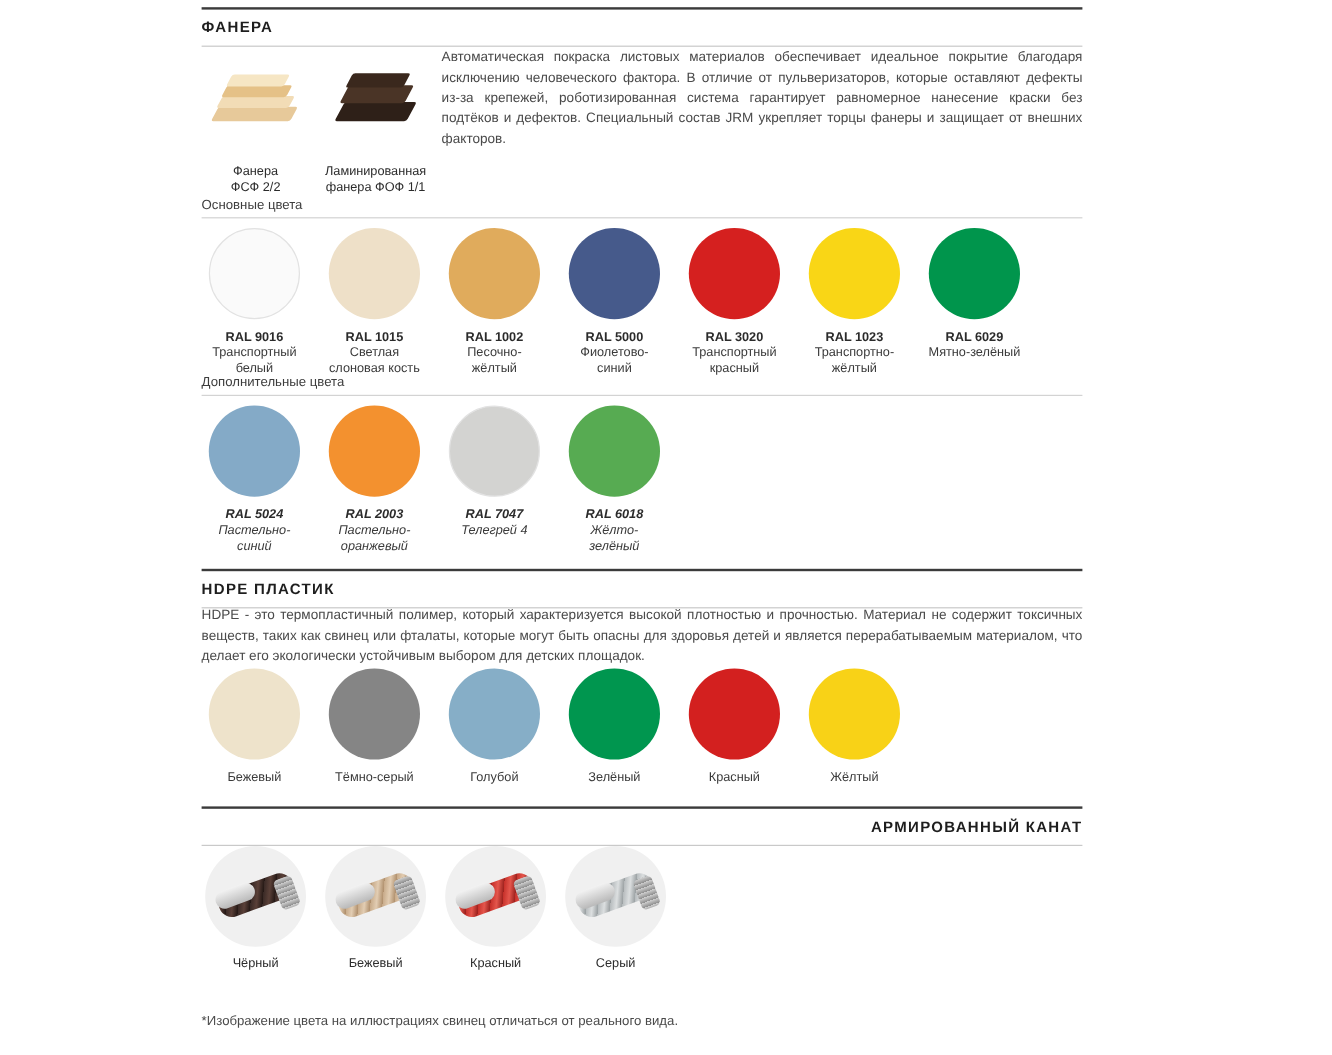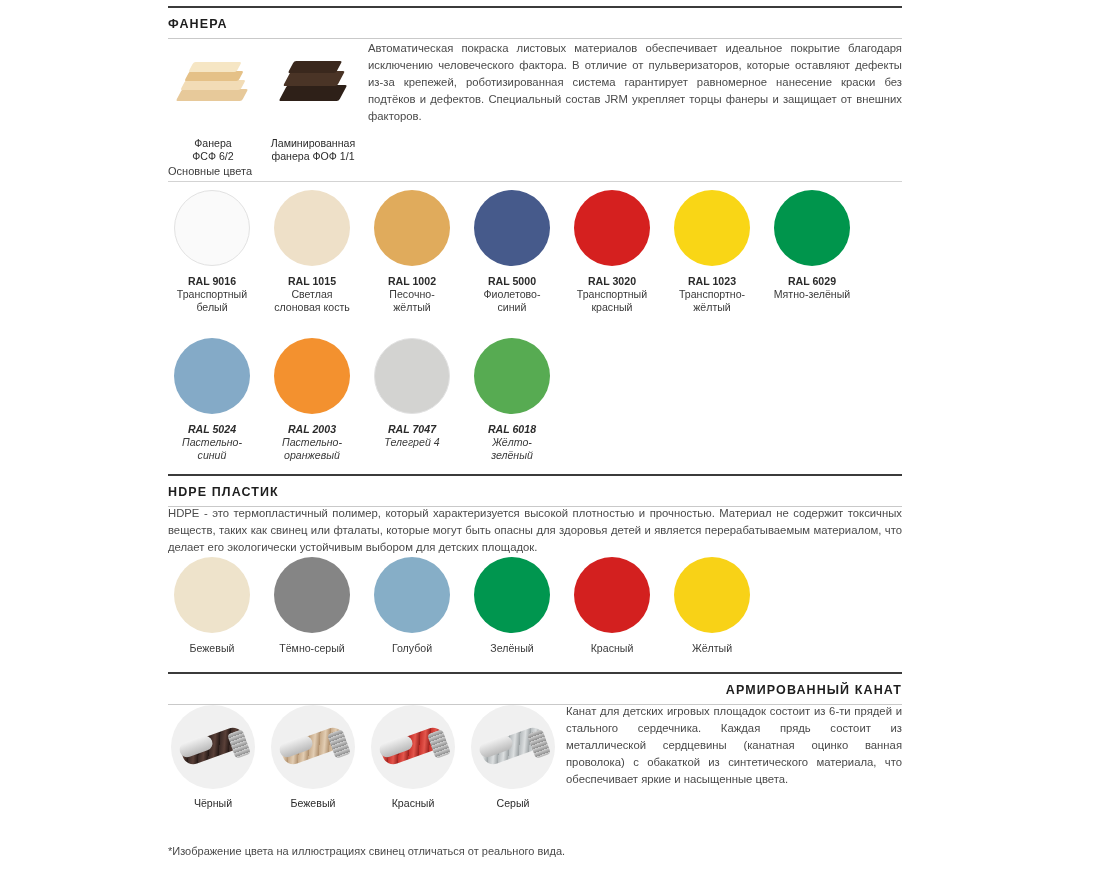--- a/index.html
+++ b/index.html
@@ -190,21 +190,21 @@
       <div class="mat-thumb">
         <div class="ply">
           <i style="left:2px;  top:30px; width:66px; height:12px; background:#e7c99a; transform:skewX(-28deg);"></i>
           <i style="left:6px;  top:21px; width:60px; height:10px; background:#f2dcb6; transform:skewX(-28deg);"></i>
           <i style="left:10px; top:12px; width:54px; height:10px; background:#e5c187; transform:skewX(-28deg);"></i>
           <i style="left:14px; top:3px;  width:48px; height:10px; background:#f6e6c4; transform:skewX(-28deg);"></i>
         </div>
       </div>
       <div class="mat-caption">
         <span>Фанера</span><br>
-        <span>ФСФ 6/2</span>
+        <span>ФСФ 2/2</span>
       </div>
     </div>
     <div class="mat">
       <div class="mat-thumb">
         <div class="ply">
           <i style="left:6px;  top:26px; width:60px; height:16px; background:#2e2018; transform:skewX(-28deg);"></i>
           <i style="left:10px; top:12px; width:54px; height:15px; background:#4a3426; transform:skewX(-28deg);"></i>
           <i style="left:14px; top:2px;  width:48px; height:12px; background:#3a281d; transform:skewX(-28deg);"></i>
         </div>
       </div>
@@ -269,20 +269,21 @@
     <div class="swatch">
       <div class="dot" style="background:#00954c;"></div>
       <div class="sw-caption">
         <span class="code">RAL 6029</span>
         <span class="name">Мятно-зелёный</span>
         <span class="name"></span>
       </div>
     </div>
   </div>
 
+  <div class="group-label" style="left:168px; top:313px; width:734px;">Дополнительные цвета</div>
 
   <div class="swatch-row" style="left:162px; top:338px;font-style:italic;">
     <div class="swatch">
       <div class="dot" style="background:#84aac7;"></div>
       <div class="sw-caption">
         <span class="code">RAL 5024</span>
         <span class="name">Пастельно-</span>
         <span class="name">синий</span>
       </div>
     </div>
@@ -354,21 +355,20 @@
       <div class="sw-caption simple">
         <span class="name">Жёлтый</span>
       </div>
     </div>
   </div>
 
   <div class="section-head" style="top:672px;text-align:right;">
     <span class="title">АРМИРОВАННЫЙ КАНАТ</span>
   </div>
 
-  <div class="para" style="left:566px; top:703px; width:336px;">Канат для детских игровых площадок состоит из 6-ти прядей и стального сердечника. Каждая прядь состоит из металлической сердцевины (канатная оцинко ванная проволока) с обакаткой из синтетического материала, что обеспечивает яркие и насыщенные цвета.</div>
 
   <div class="mat-row" style="left:163px; top:705px;">
     <div class="mat">
       <div class="rope-thumb" style="background:#f0f0f0;">
         <div class="rope-strand" style="background:repeating-linear-gradient(115deg,#3a2a26 0px,#5a4038 5px,#241815 10px);"></div>
         <div class="rope-core"></div>
         <div class="rope-tip" style="background:repeating-linear-gradient(180deg,#cfcfcf 0px,#8f8f8f 4px);"></div>
       </div>
       <div class="mat-caption">
         <span>Чёрный</span>

